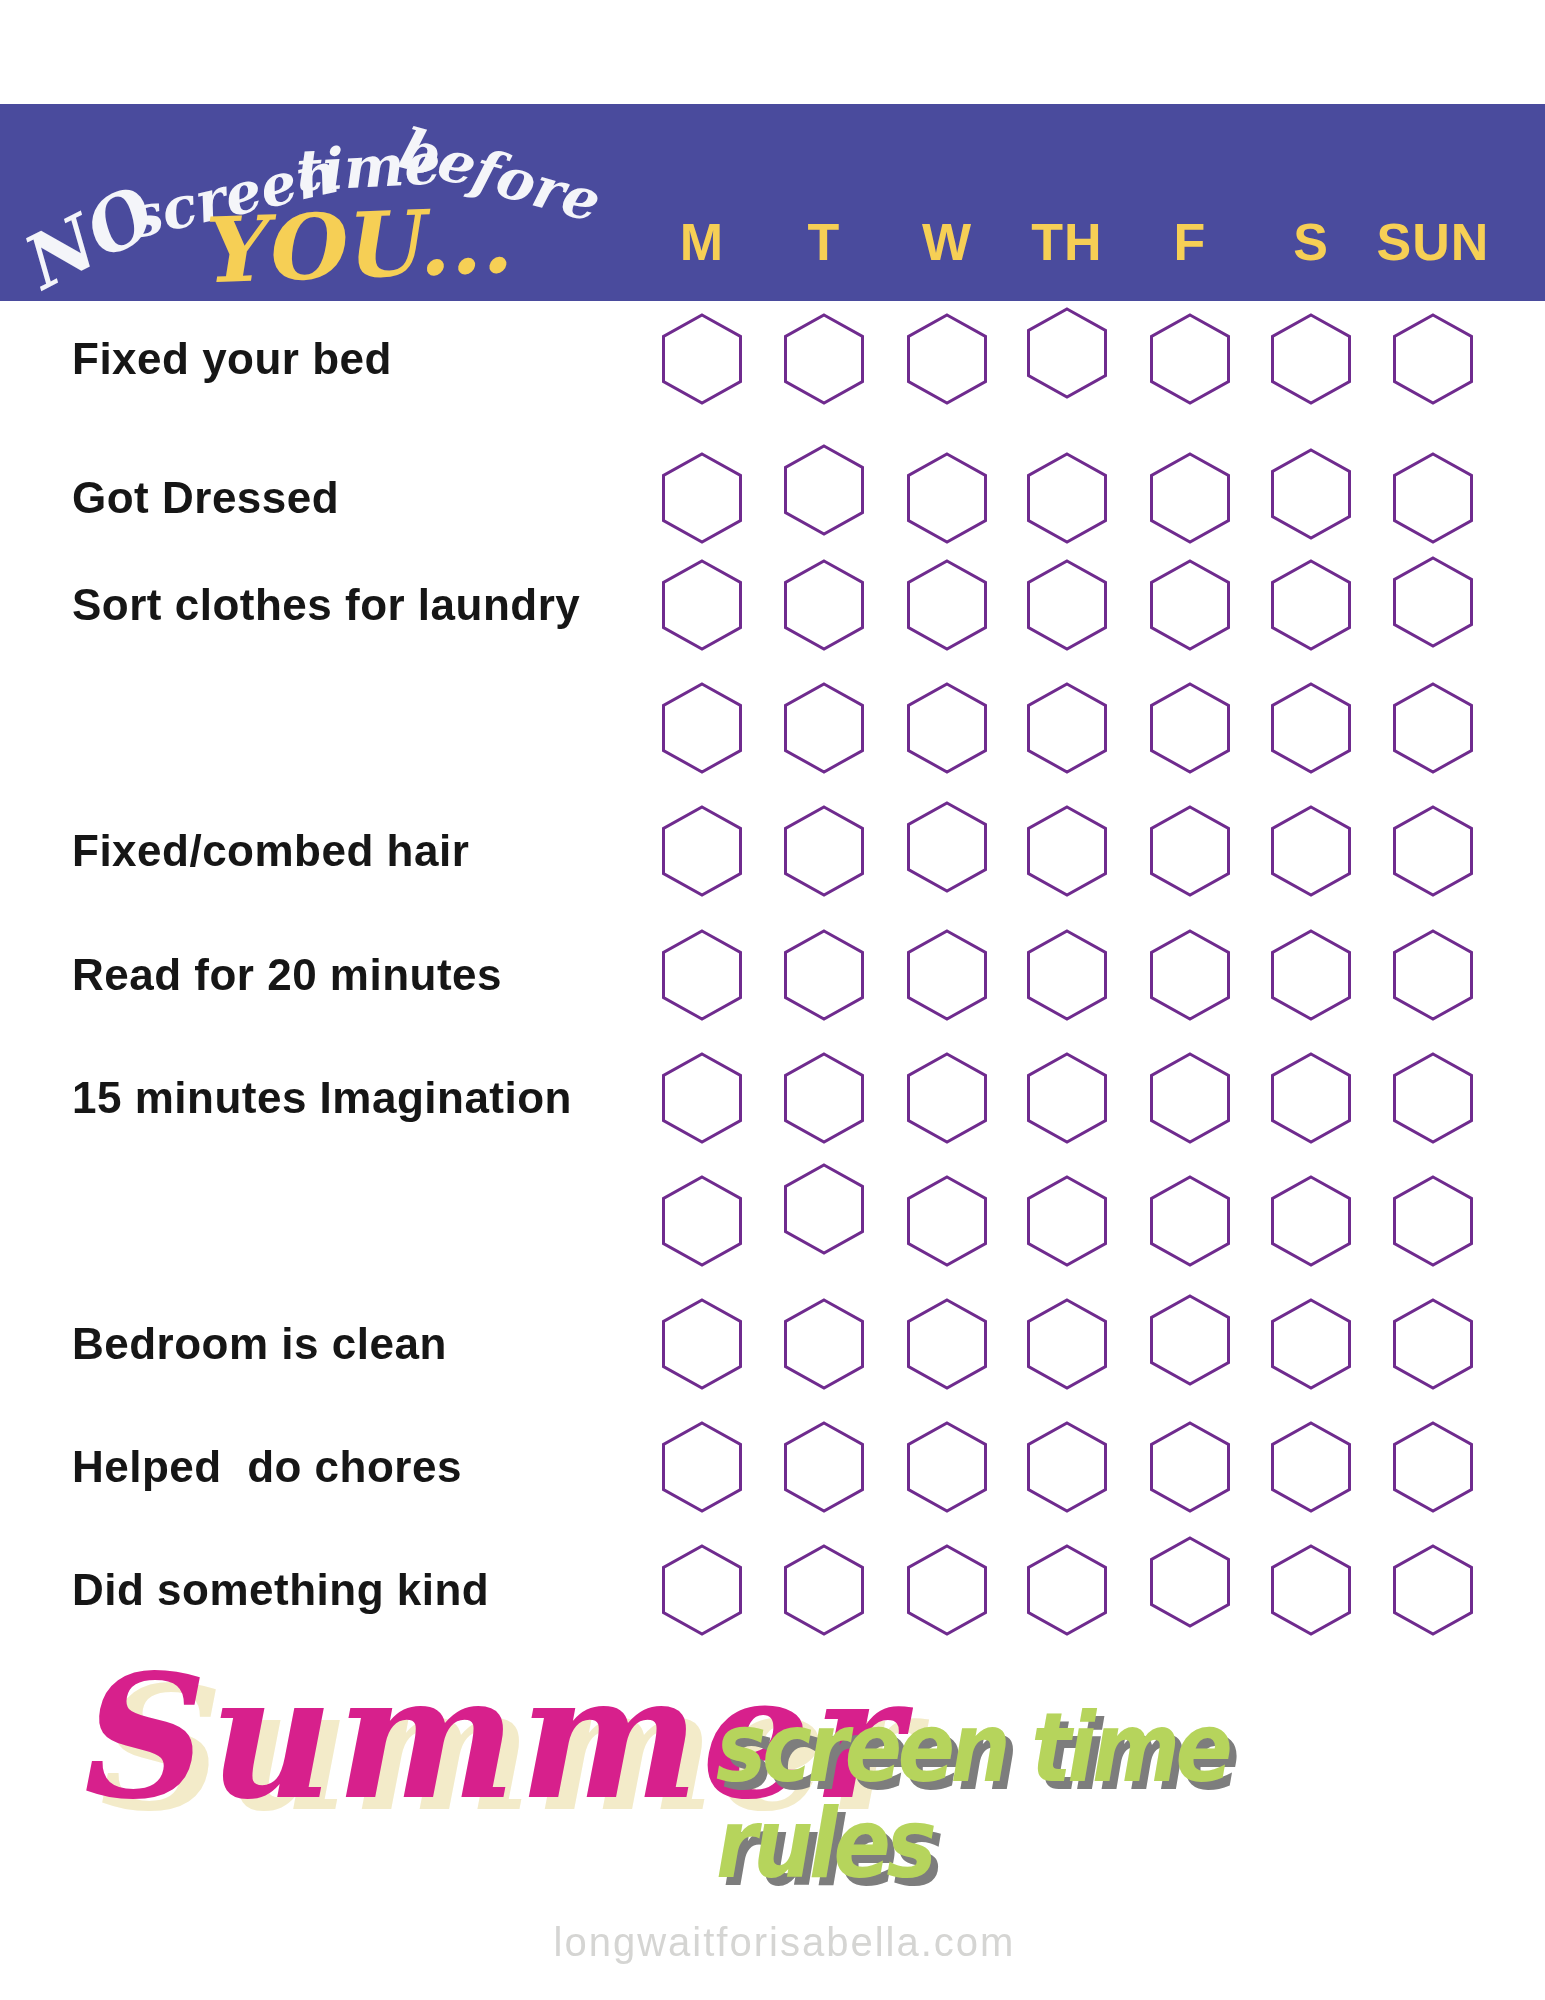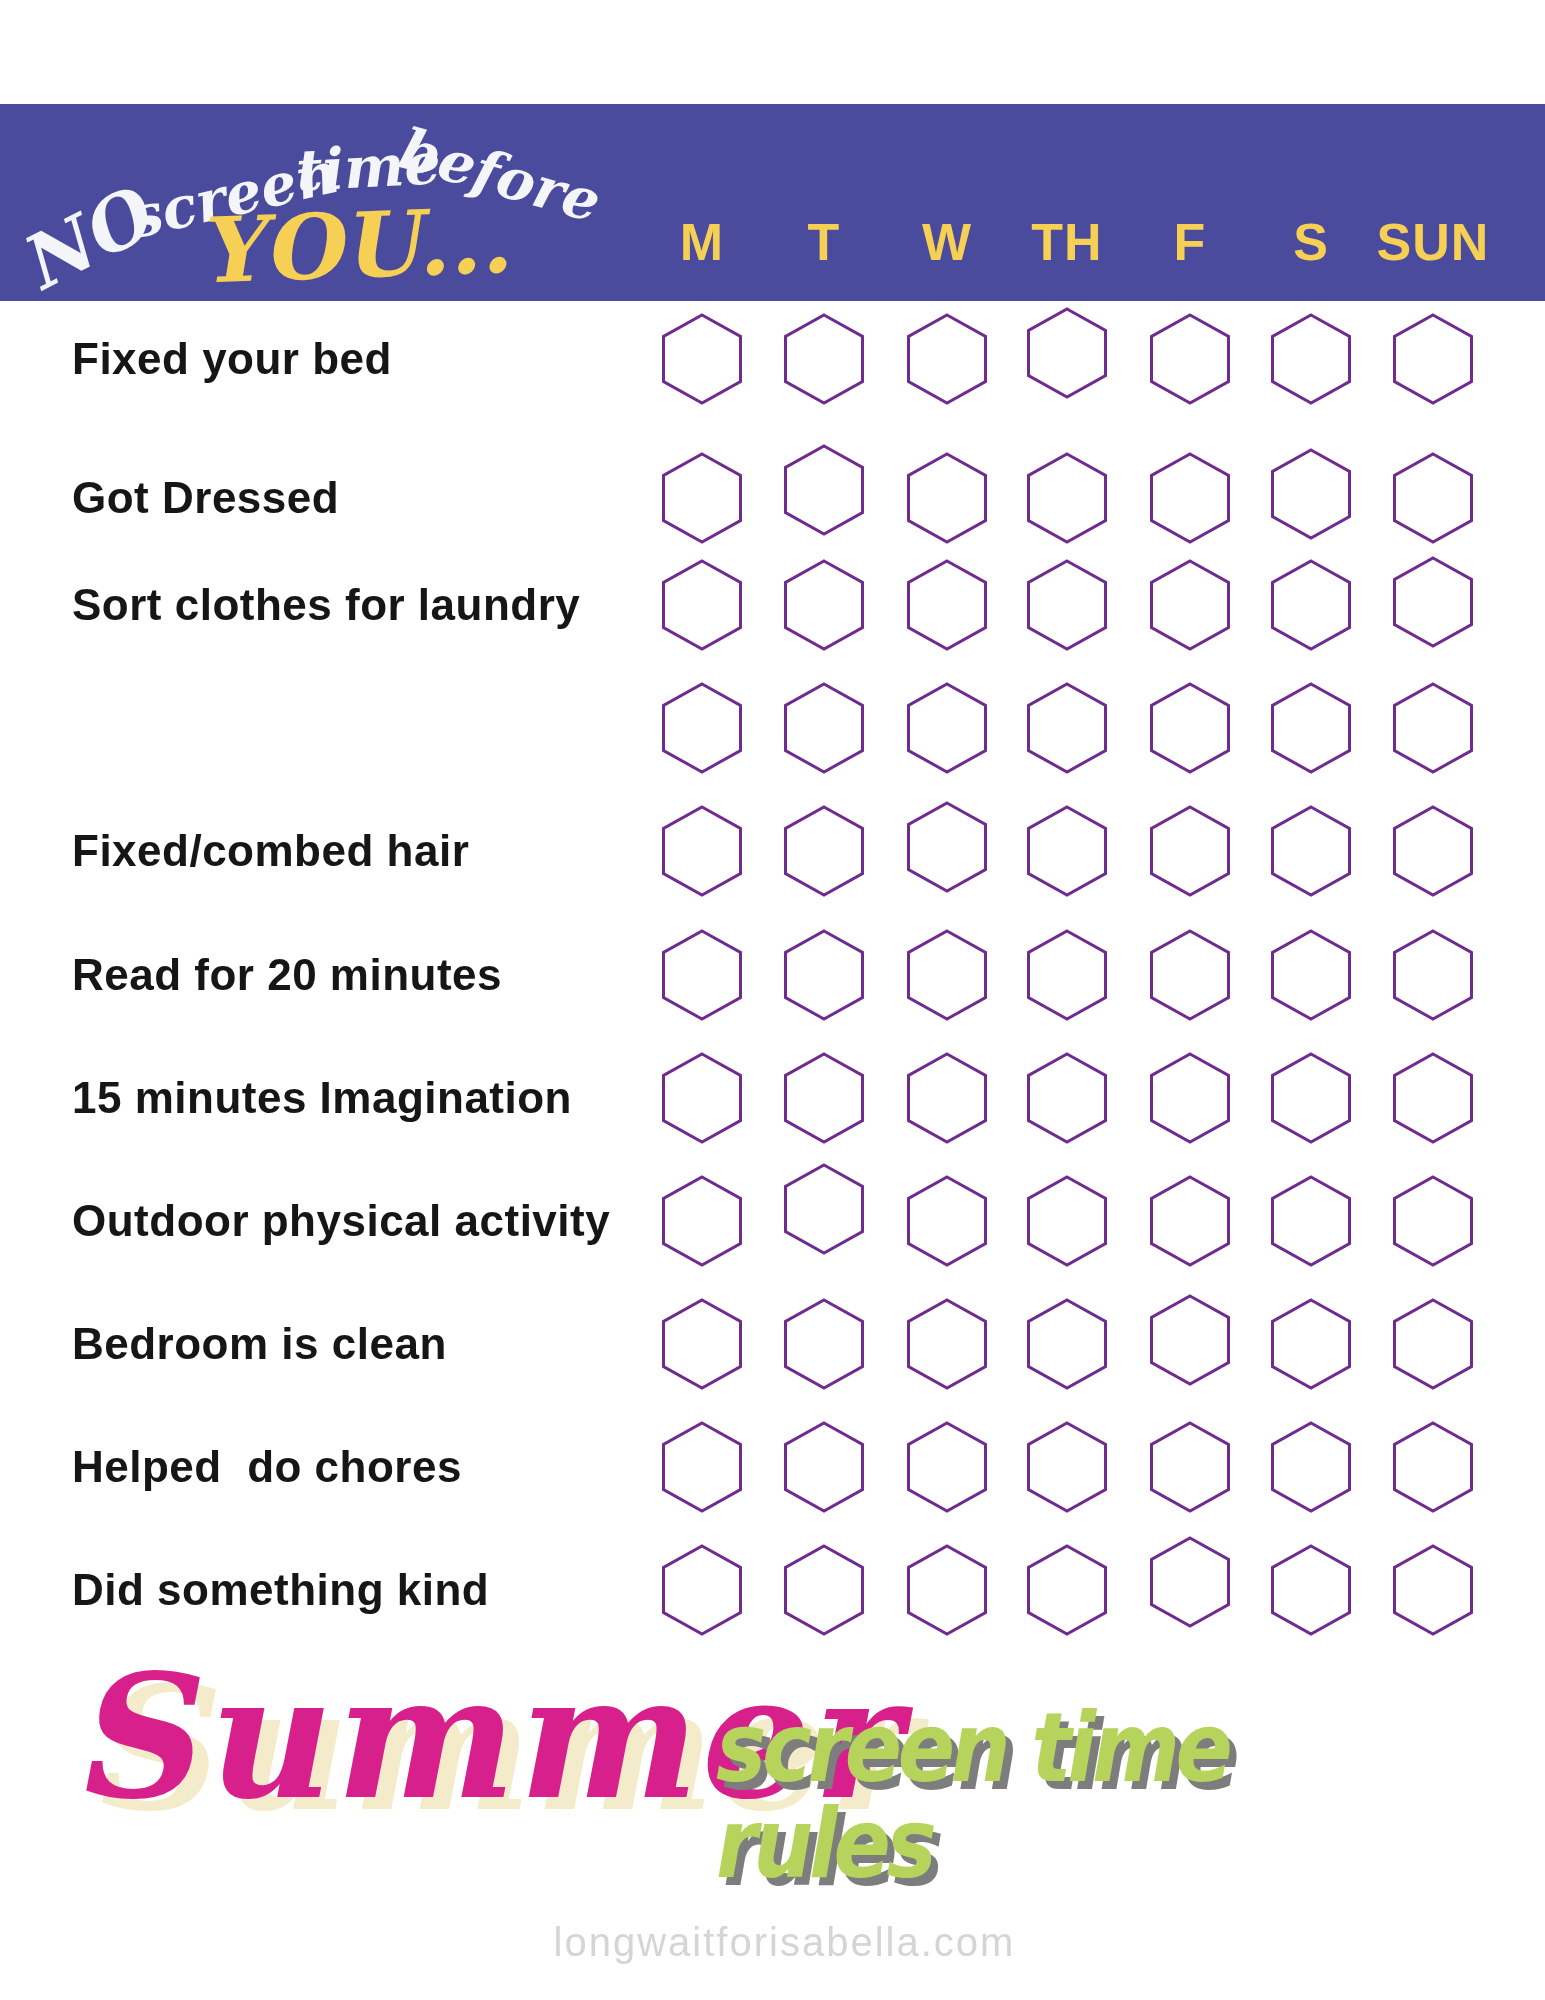--- a/index.html
+++ b/index.html
@@ -326,21 +326,20 @@
         <polygon points="41,2 79.5,23.5 79.5,68.5 41,90 2.5,68.5 2.5,23.5" fill="none" stroke="#6f2b8e" stroke-width="3" stroke-linejoin="miter"></polygon>
       </svg>
     </span>
         <span class="hex-cell" style="left: 1392px;">
       <svg width="82" height="92" viewBox="0 0 82 92">
         <polygon points="41,2 79.5,23.5 79.5,68.5 41,90 2.5,68.5 2.5,23.5" fill="none" stroke="#6f2b8e" stroke-width="3" stroke-linejoin="miter"></polygon>
       </svg>
     </span>
       </div>
       <div class="task-row" style="top: 1175px;">
-    <span class="task-label">Outdoor physical activity</span>
 
   <span class="hex-cell" style="left: 661px;">
       <svg width="82" height="92" viewBox="0 0 82 92">
         <polygon points="41,2 79.5,23.5 79.5,68.5 41,90 2.5,68.5 2.5,23.5" fill="none" stroke="#6f2b8e" stroke-width="3" stroke-linejoin="miter"></polygon>
       </svg>
     </span>
         <span class="hex-cell" style="left: 783px; transform: translateY(-12px);">
       <svg width="82" height="92" viewBox="0 0 82 92">
         <polygon points="41,2 79.5,23.5 79.5,68.5 41,90 2.5,68.5 2.5,23.5" fill="none" stroke="#6f2b8e" stroke-width="3" stroke-linejoin="miter"></polygon>
       </svg>

